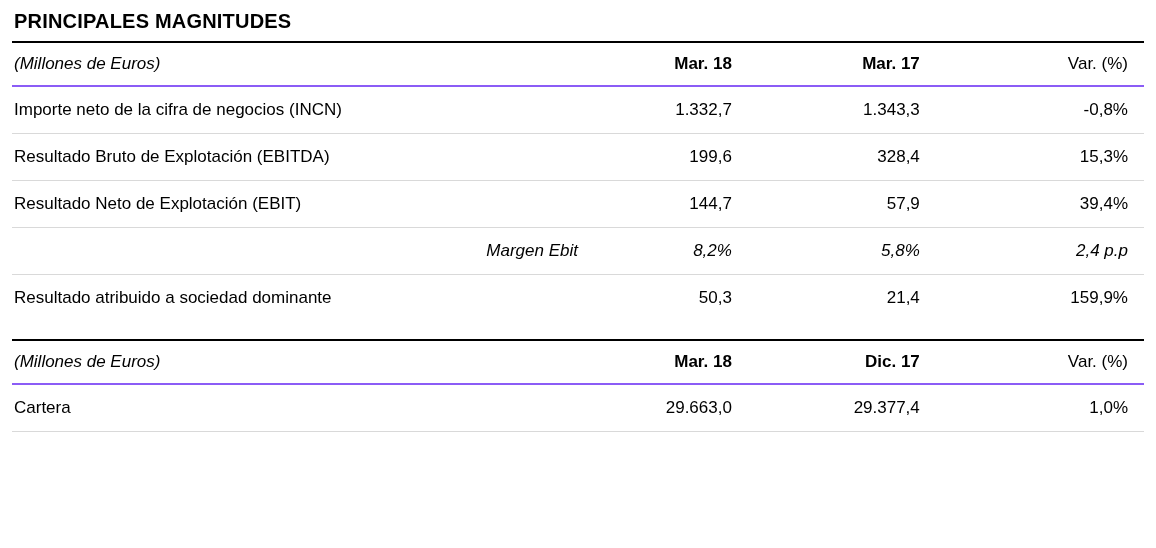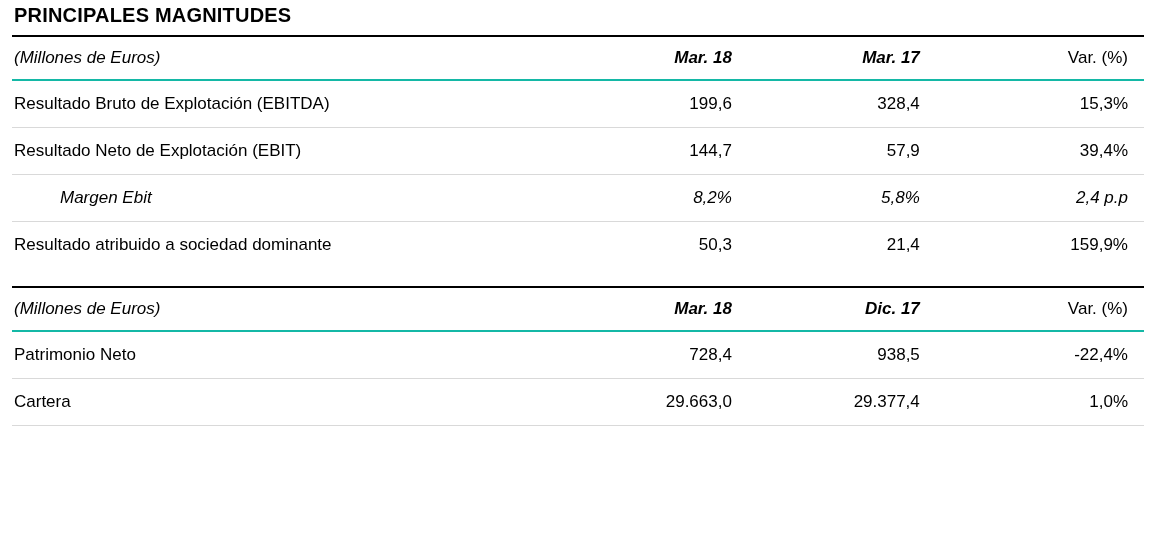--- a/index.html
+++ b/index.html
@@ -12,21 +12,21 @@
     background: #ffffff;
     font-family: "Liberation Sans", sans-serif;
     color: #000000;
     -webkit-font-smoothing: antialiased;
   }
   .page {
     position: relative;
     width: 1156px;
     height: 548px;
     box-sizing: border-box;
-    padding: 0 12px;
+    padding: 6px 12px;
   }
   .doc-title {
     font-size: 20px;
     font-weight: bold;
     letter-spacing: 0.2px;
     padding: 4px 0 8px 2px;
   }
   table.fin {
     width: 100%;
     border-collapse: collapse;
@@ -34,33 +34,32 @@
   }
   table.fin col.c-label { width: 50%; }
   table.fin col.c-num   { width: 16.6%; }
   table.fin col.c-num2  { width: 16.6%; }
   table.fin col.c-var   { width: 16.8%; }
 
   .hdr-row td {
     font-size: 17px;
     padding: 11px 0 11px 0;
     border-top: 2px solid #000;
-    border-bottom: 2px solid #14b8a6;
+    border-bottom: 2px solid #8b5cf6;
   }
   .hdr-row td.label {
     font-style: italic;
     font-weight: normal;
     text-align: left;
     padding-left: 2px;
   }
   .hdr-row td.num {
     font-weight: bold;
     text-align: right;
     padding-right: 34px;
-    font-style: italic;
   }
   .hdr-row td.var {
     font-weight: normal;
     text-align: right;
     padding-right: 16px;
   }
 
   .data-row td {
     font-size: 17px;
     padding: 13px 0 13px 0;
@@ -77,20 +76,21 @@
   .data-row td.var {
     text-align: right;
     padding-right: 16px;
   }
   .data-row.sub td.label {
     padding-left: 48px;
     font-style: italic;
   }
   .data-row.italic td {
     font-style: italic;
+    text-align: right;
   }
   .data-row.last td {
     border-bottom: none;
   }
   .block-gap {
     height: 18px;
   }
 </style>
 </head>
 <body>
@@ -107,20 +107,26 @@
         <col class="c-var">
     </colgroup>
     <tbody>
       <tr class="hdr-row">
         <td class="label">(Millones de Euros)</td>
         <td class="num">Mar. 18</td>
         <td class="num">Mar. 17</td>
         <td class="var">Var. (%)</td>
       </tr>
 
+      <tr class="data-row">
+        <td class="label">Importe neto de la cifra de negocios (INCN)</td>
+        <td class="num">1.332,7</td>
+        <td class="num">1.343,3</td>
+        <td class="var">-0,8%</td>
+      </tr>
 
       <tr class="data-row">
         <td class="label">Resultado Bruto de Explotación (EBITDA)</td>
         <td class="num">199,6</td>
         <td class="num">328,4</td>
         <td class="var">15,3%</td>
       </tr>
 
 
       <tr class="data-row">
@@ -156,26 +162,20 @@
         <col class="c-var">
     </colgroup>
     <tbody>
       <tr class="hdr-row">
         <td class="label">(Millones de Euros)</td>
         <td class="num">Mar. 18</td>
         <td class="num">Dic. 17</td>
         <td class="var">Var. (%)</td>
       </tr>
 
-      <tr class="data-row">
-        <td class="label">Patrimonio Neto</td>
-        <td class="num">728,4</td>
-        <td class="num">938,5</td>
-        <td class="var">-22,4%</td>
-      </tr>
 
 
       <tr class="data-row">
         <td class="label">Cartera</td>
         <td class="num">29.663,0</td>
         <td class="num">29.377,4</td>
         <td class="var">1,0%</td>
       </tr>
     </tbody>
   </table>

